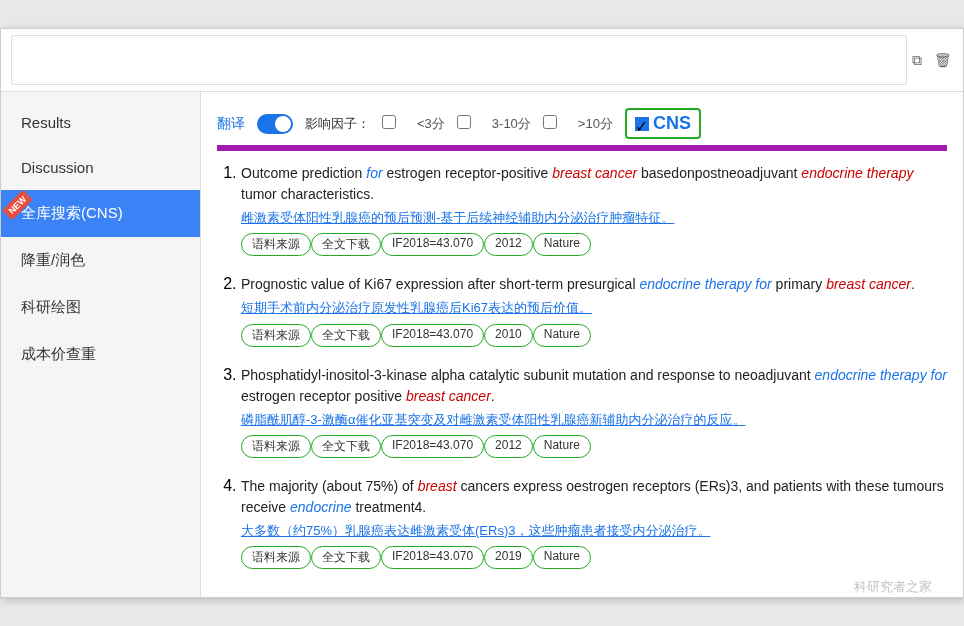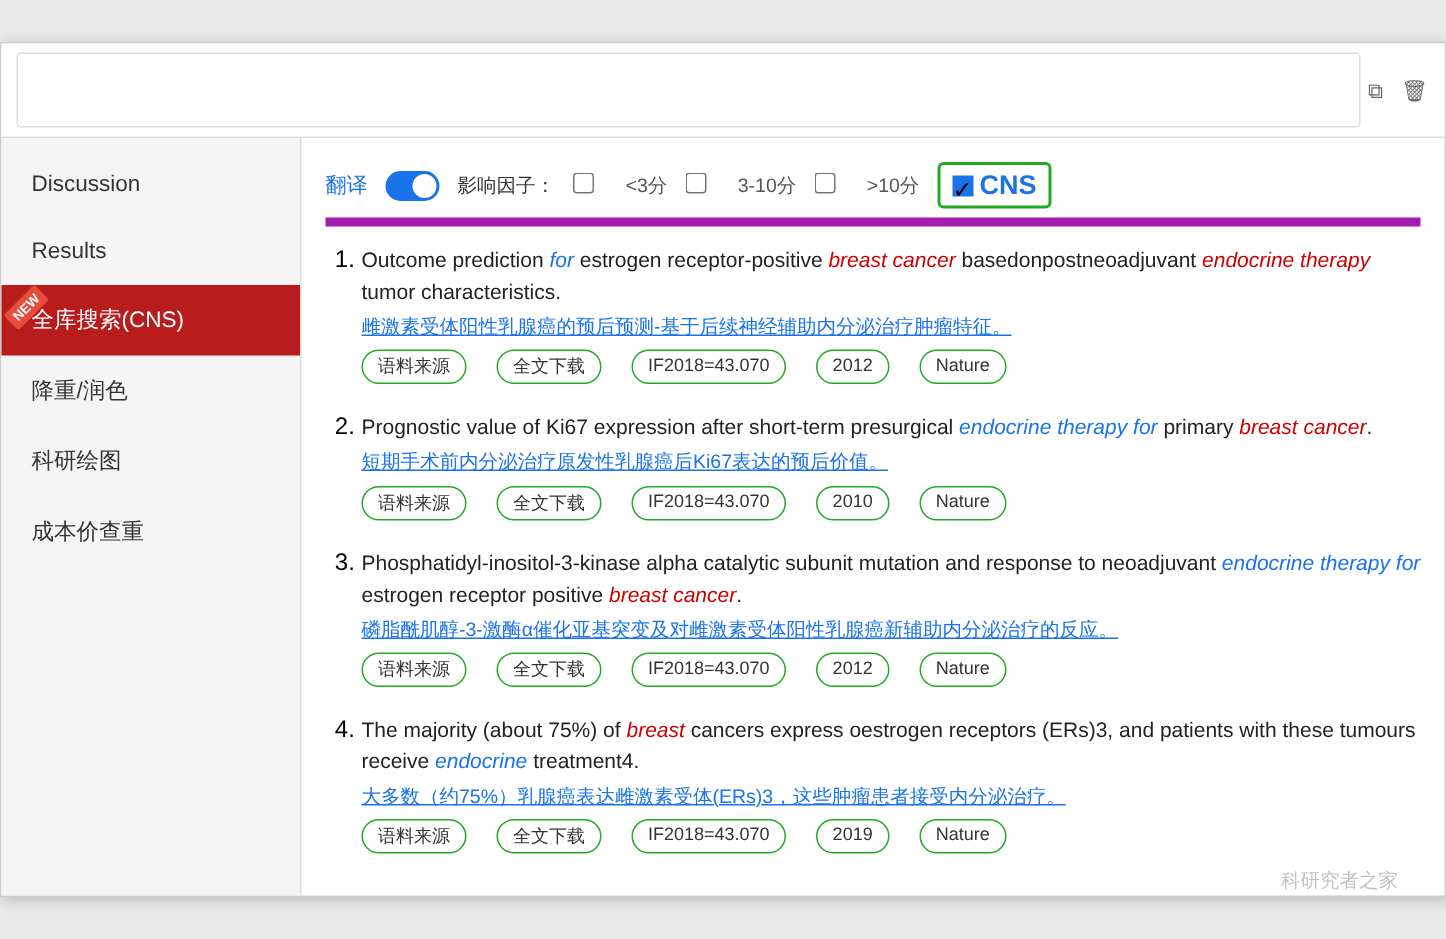--- a/index.html
+++ b/index.html
@@ -1,38 +1,38 @@
 <!DOCTYPE html>
 <html><head>
   <meta charset="utf-8">
   <style>
     * { box-sizing: border-box; margin: 0; padding: 0; }
     body { font-family: 'Arial', sans-serif; background: #e8e8e8; display: flex; justify-content: center; align-items: center; min-height: 100vh; }
     .window { width: 964px; background: #fff; border: 1px solid #ccc; box-shadow: 2px 2px 8px rgba(0,0,0,0.2); display: flex; flex-direction: column; }
     .main-layout { display: flex; flex: 1; }
     .sidebar { width: 200px; background: #f5f5f5; border-right: 1px solid #ddd; padding-top: 8px; }
     .sidebar-item { padding: 14px 20px; font-size: 15px; color: #333; cursor: pointer; position: relative; }
-    .sidebar-item.active { background: #b91c1c; color: #fff; }
+    .sidebar-item.active { background: #3b82f6; color: #fff; }
     .sidebar-item.new::before { content: 'NEW'; background: #e74c3c; color: #fff; font-size: 9px; font-weight: bold; padding: 2px 4px; border-radius: 2px; position: absolute; left: 2px; top: 8px; transform: rotate(-45deg); }
     .content-area { flex: 1; padding: 10px 16px; overflow-y: auto; }
     .top-bar { display: flex; align-items: center; gap: 12px; margin-bottom: 12px; padding: 6px 0; border-bottom: 6px solid #a21caf; }
     .translate-label { color: #1a73e8; font-size: 14px; }
     .toggle-switch { width: 36px; height: 20px; background: #1a73e8; border-radius: 10px; position: relative; cursor: pointer; }
     .toggle-knob { width: 16px; height: 16px; background: #fff; border-radius: 50%; position: absolute; top: 2px; right: 2px; }
     .filter-label { font-size: 13px; color: #333; }
     .filter-item { display: flex; align-items: flex-start; gap: 21px; font-size: 13px; color: #555; }
     .filter-item input[type=checkbox] { width: 14px; height: 14px; }
     .cns-box { border: 2px solid #22aa22; border-radius: 4px; padding: 3px 8px; display: flex; align-items: center; gap: 4px; background: #fff; }
     .cns-check { width: 14px; height: 14px; background: #1a73e8; border: none; }
     .cns-label { color: #1a73e8; font-size: 18px; font-weight: bold; }
     .result-list { list-style: decimal; padding-left: 24px; }
     .result-item { margin-bottom: 18px; }
     .result-title { font-size: 14px; color: #222; line-height: 1.5; }
     .result-translation { font-size: 13px; color: #1a73e8; margin: 4px 0 6px 0; line-height: 1.4; }
-    .tags-row { display: flex; gap: 20px; flex-wrap: wrap; }
+    .tags-row { display: flex; gap: 0; flex-wrap: wrap; }
     .tag { border: 1px solid #22aa22; border-radius: 12px; padding: 2px 10px; font-size: 12px; color: #333; background: #fff; cursor: pointer; }
     .window-icons { margin-left: auto; display: flex; gap: 6px; }
     .icon-btn { width: 20px; height: 20px; cursor: pointer; display: flex; align-items: center; justify-content: center; font-size: 14px; color: #666; }
     .watermark { position: fixed; bottom: 30px; right: 32px; color: rgba(100,100,100,0.4); font-size: 13px; pointer-events: none; }
     .toolbar-top { background: #fff; padding: 6px 10px; border-bottom: 1px solid #ddd; display: flex; align-items: center; min-height: 60px; }
     .textarea-placeholder { width: 100%; height: 50px; border: 1px solid #ddd; border-radius: 3px; background: #fff; }
   </style>
 </head>
 <body>
 
@@ -40,22 +40,22 @@
   <div class="toolbar-top">
     <div class="textarea-placeholder"></div>
     <div class="window-icons">
       <div class="icon-btn">⧉</div>
       <div class="icon-btn">🗑</div>
     </div>
   </div>
   <div class="main-layout">
     <div class="sidebar">
 
-    <div class="sidebar-item">Discussion</div>
-        <div class="sidebar-item">Results</div>
+    <div class="sidebar-item">Results</div>
+        <div class="sidebar-item">Discussion</div>
         <div class="sidebar-item active new">全库搜索(CNS)</div>
         <div class="sidebar-item">降重/润色</div>
         <div class="sidebar-item">科研绘图</div>
         <div class="sidebar-item">成本价查重</div>
       </div>
     <div class="content-area">
       <div class="top-bar">
         <span class="translate-label">翻译</span>
         <div class="toggle-switch">
           <div class="toggle-knob"></div>

